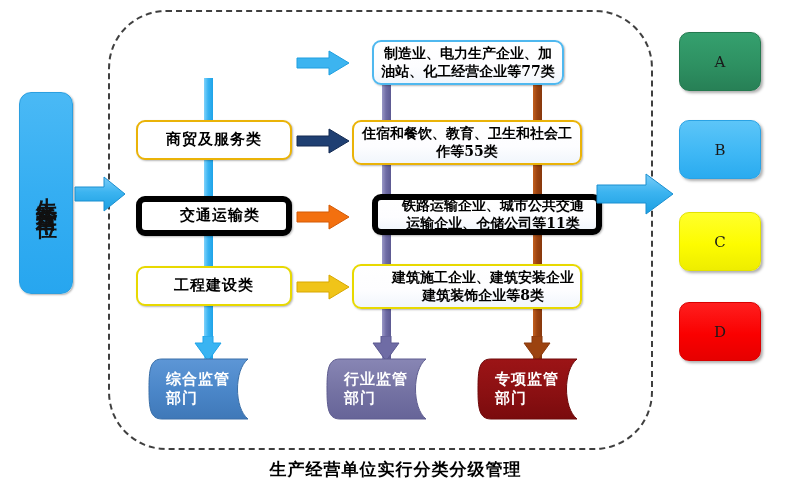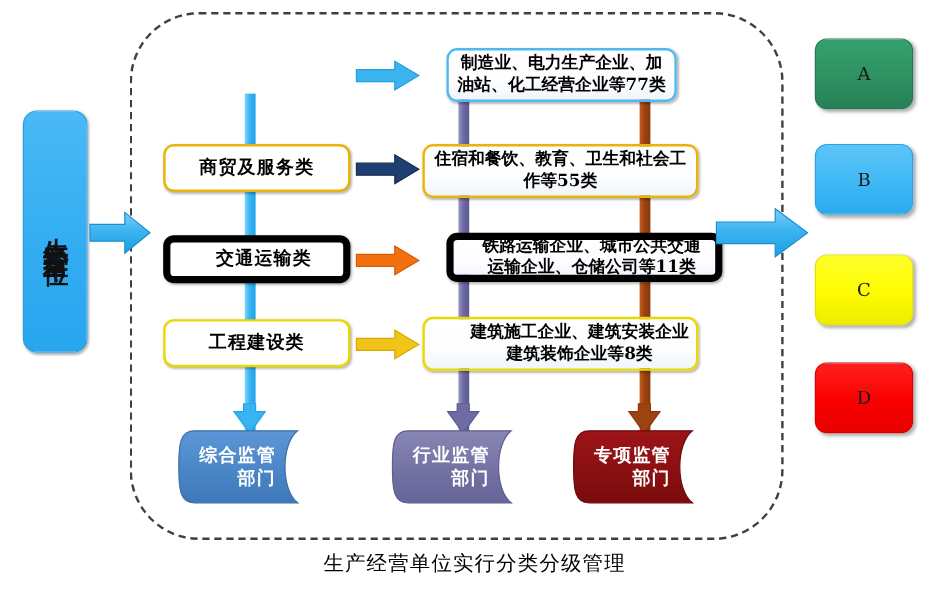--- a/index.html
+++ b/index.html
@@ -136,21 +136,21 @@
   .dept svg { position: absolute; left: 0; top: 0; }
   .dept .dlabel {
     position: absolute;
     left: 0;
     top: 0;
     width: 100px;
     height: 62px;
     display: flex;
     align-items: center;
     justify-content: center;
-    text-align: right;
+    text-align: left;
     color: #ffffff;
     font-size: 15px;
     font-weight: bold;
     line-height: 1.3;
     letter-spacing: 1px;
   }
 
   
   .legend-box {
     position: absolute;
@@ -169,21 +169,21 @@
   }
 
   
   .caption {
     position: absolute;
     left: 0;
     top: 458px;
     width: 791px;
     text-align: center;
     font-size: 17px;
-    font-weight: normal;
+    font-weight: bold;
     color: #000000;
     letter-spacing: 1px;
   }
 </style>
 </head>
 <body>
 
 <div id="canvas">
 
   <div class="dashed-frame"></div>

